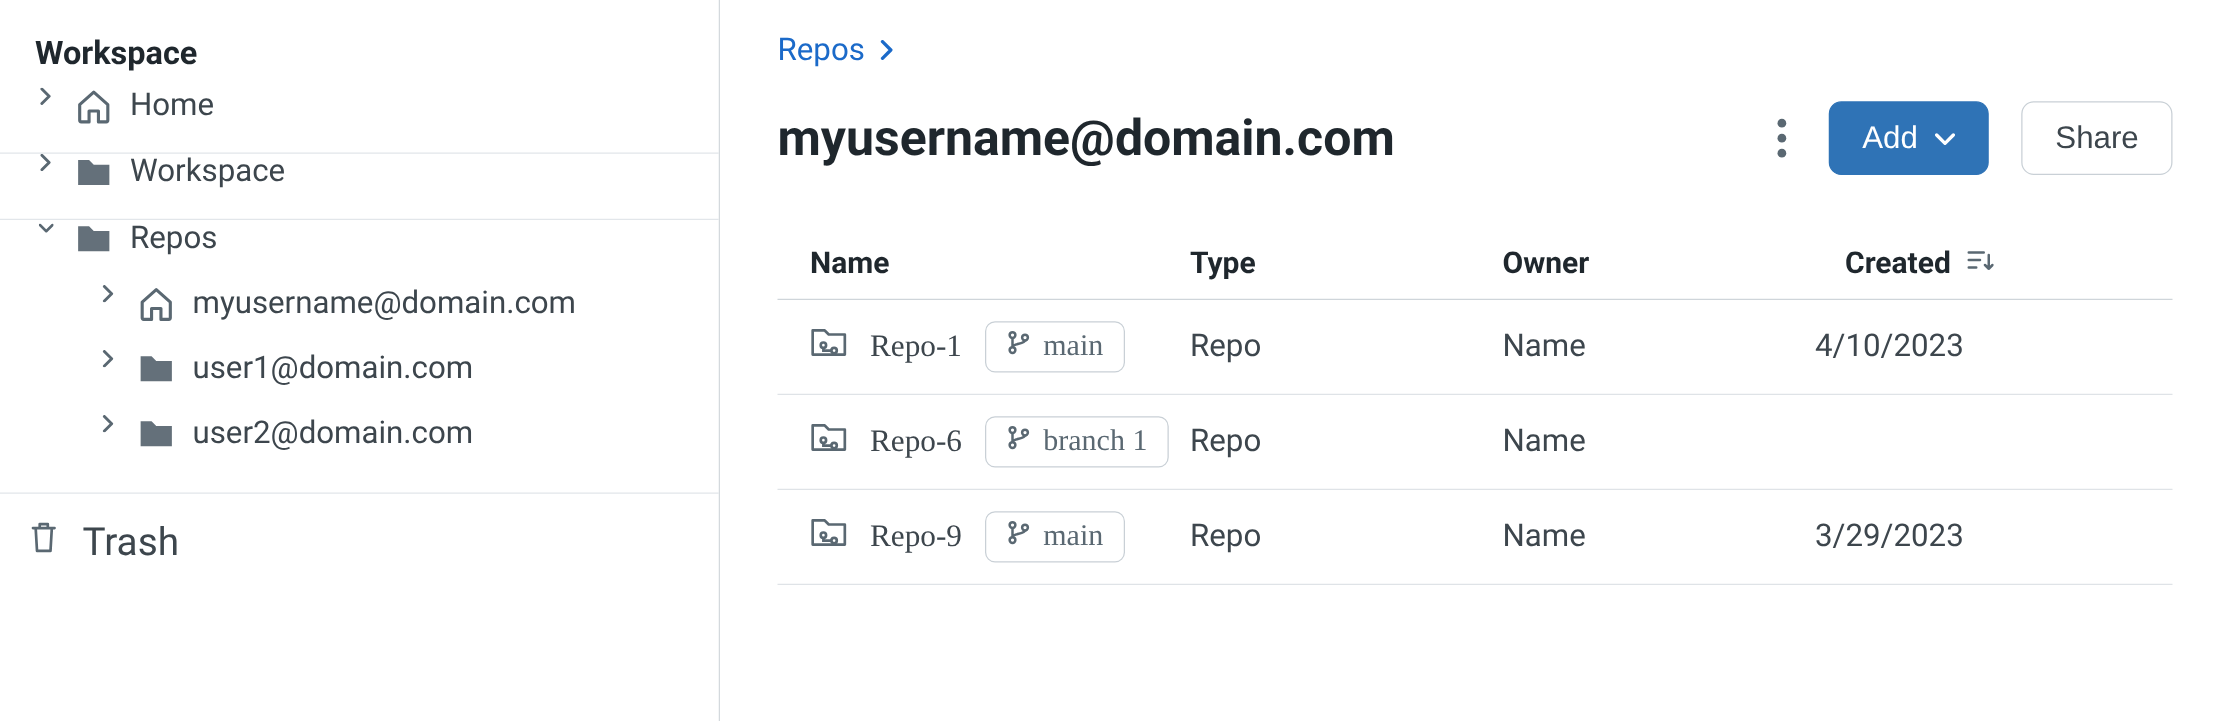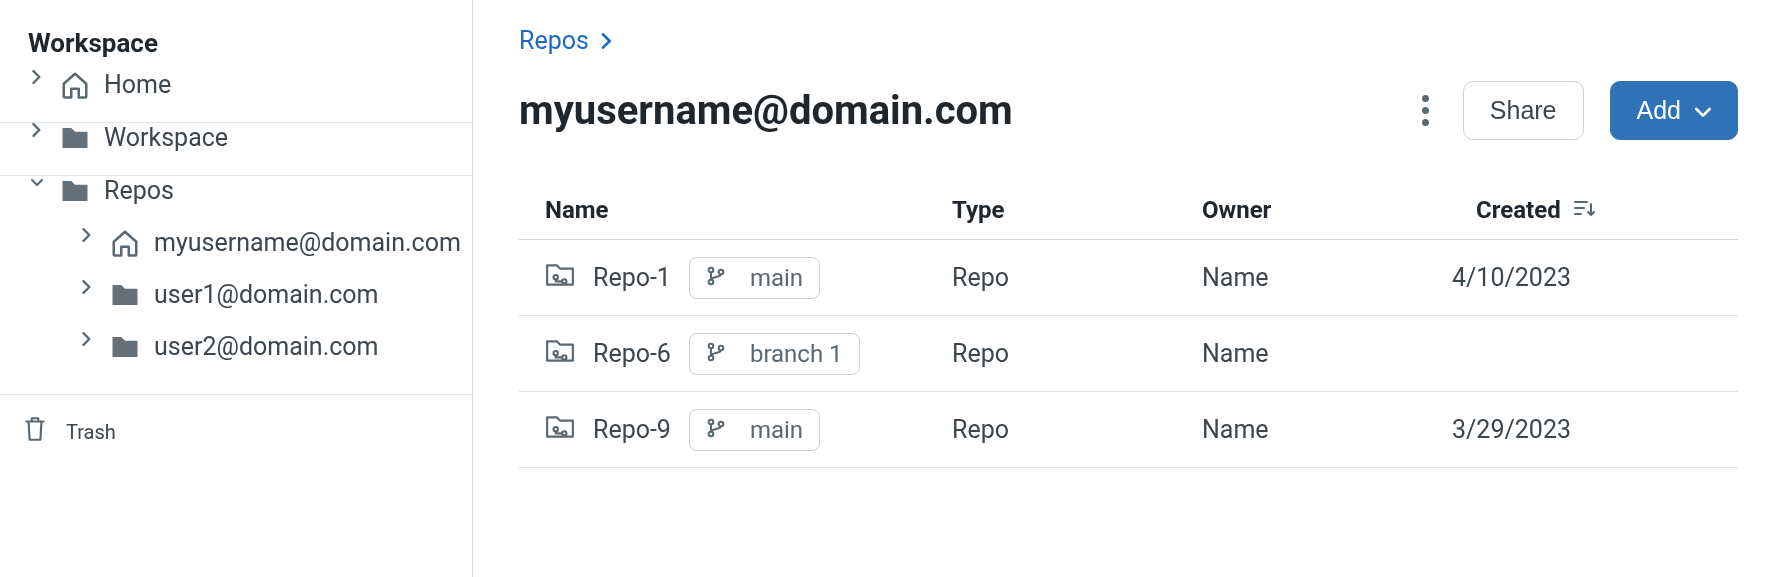--- a/index.html
+++ b/index.html
@@ -6,21 +6,21 @@
   body {
     font-family: -apple-system, BlinkMacSystemFont, "Segoe UI", Roboto, sans-serif;
     color: #1f272d;
     background: #fff;
     width: 1780px;
     height: 577px;
     display: flex;
     overflow: hidden;
   }
   .sidebar {
-    width: 473px;
+    width: 576px;
     border-right: 1px solid #d4d9dd;
     display: flex;
     flex-direction: column;
   }
   .sidebar-header {
     padding: 28px 28px 12px 28px;
     font-size: 26px;
     font-weight: 700;
   }
   .tree-item {
@@ -41,21 +41,21 @@
     color:#5a6872;
   }
   .chevron svg { width: 12px; height: 14px; }
   .tree-icon { display:flex; align-items:center; color:#5a6872; }
   .tree-icon.folder-solid { color:#64707a; }
   .tree-icon svg { width: 30px; height: 30px; }
   .divider { border-top:1px solid #e2e6ea; }
   .trash-row {
     display:flex; align-items:center; gap:18px;
     padding: 20px 22px;
-    font-size: 20px;
+    font-size: 31px;
     color:#3d464d;
     cursor:pointer;
   }
   .trash-row svg { width: 26px; height: 28px; color:#5a6872; }
 
   .main {
     flex:1;
     padding: 26px 42px 0 46px;
     display:flex;
     flex-direction:column;
@@ -108,24 +108,24 @@
     border-bottom:1px solid #cfd5da;
   }
   .th-created { display:flex; align-items:center; gap:12px;margin-left:24px; }
   .th-created svg { width:22px; height:20px; color:#5a6872; }
   .trow {
     height: 76px;
     font-size:25px;
     color:#3d464d;
     border-bottom:1px solid #dfe3e7;
   }
-  .name-cell { display:flex; align-items:center; gap:18px; }
+  .name-cell { display:flex; align-items:center; gap:18px;font-family:Liberation Serif, serif; }
   .repo-icon svg { width:30px; height:26px; color:#5a6872; }
   .branch-chip {
-    display:flex; align-items:center; gap:24px;
+    display:flex; align-items:center; gap:10px;
     border:1px solid #c9d0d6;
     border-radius:8px;
     padding: 6px 16px;
     font-size:24px;
     color:#5a6872;
     cursor:pointer;
   }
   .branch-chip svg { width:20px; height:20px; }
 </style>
 </head>
@@ -269,29 +269,29 @@
   </nav>
 
   <div class="title-row">
     <h1 class="page-title">myusername@domain.com</h1>
     <div class="title-actions">
       <div class="kebab">
           <span></span>
           <span></span>
           <span></span>
         </div>
-      <button class="btn">
-          <span>Share</span>
-        </button>
       <button class="btn primary">
         <span>Add</span>
         <span><svg>
               <use href="#i-chevron-down"></use>
             </svg></span>
       </button>
+      <button class="btn">
+          <span>Share</span>
+        </button>
     </div>
   </div>
 
   <div class="table">
     <div class="thead">
       <div>Name</div>
       <div>Type</div>
       <div>Owner</div>
       <div class="th-created">
         <span>Created</span>

